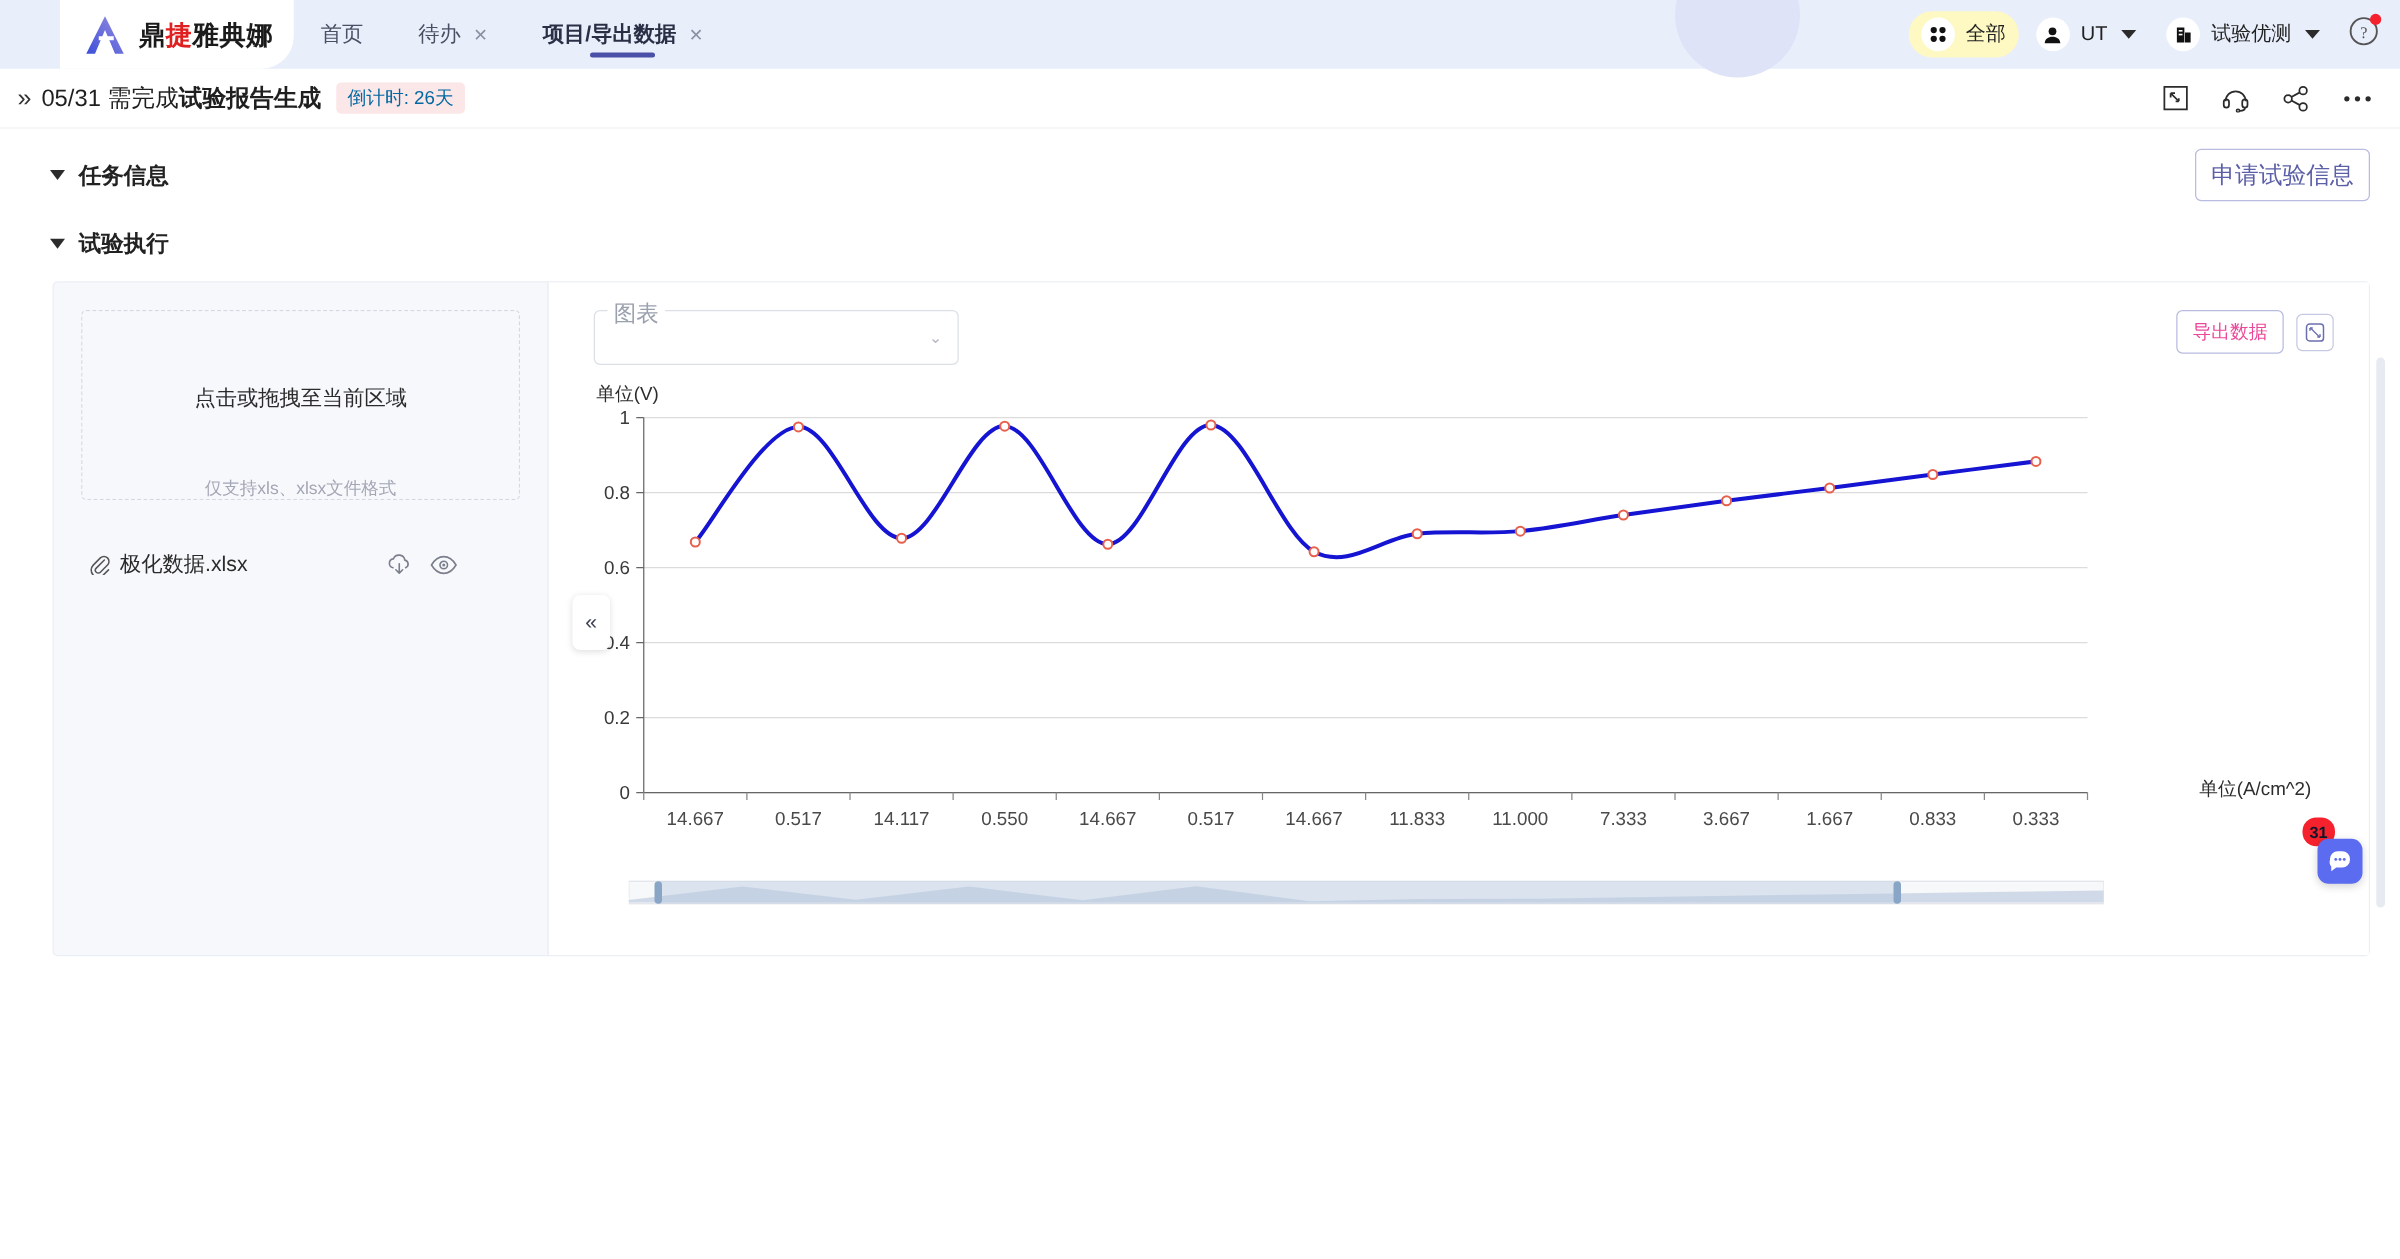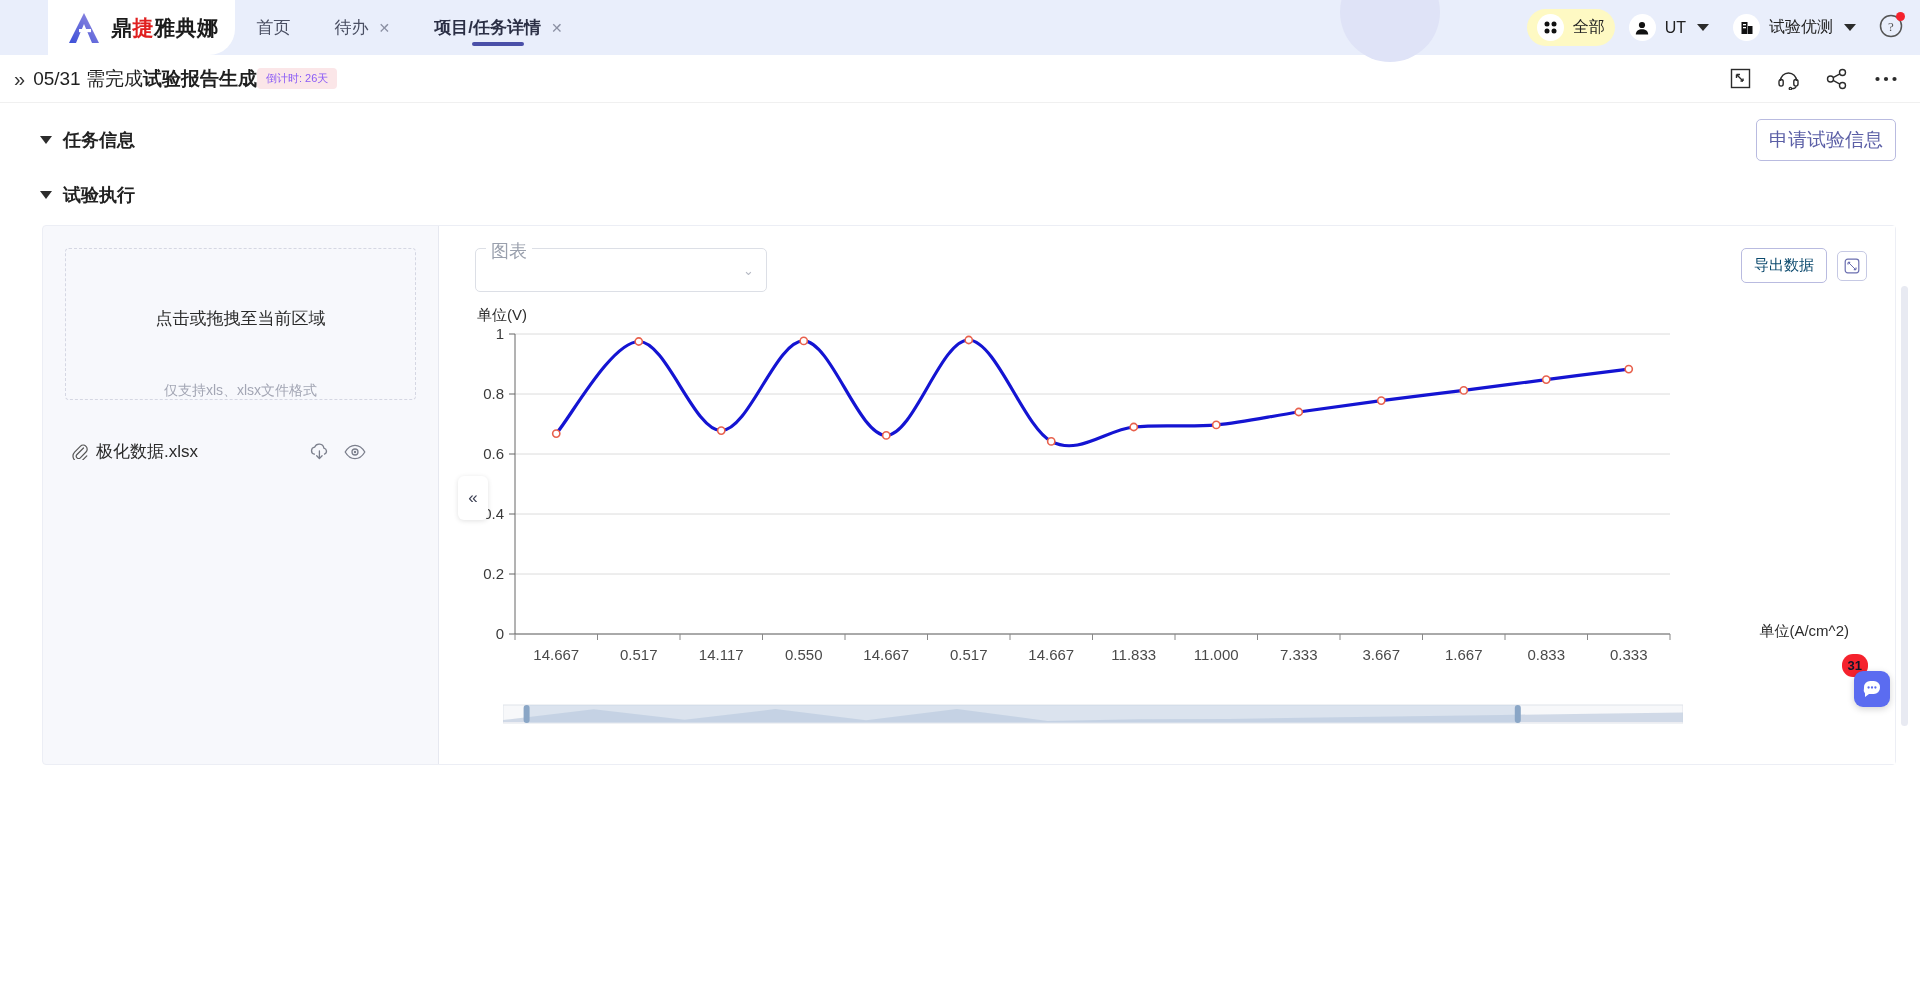--- a/index.html
+++ b/index.html
@@ -62,22 +62,22 @@
   
   .page-head {
     height: 48px; display: flex; align-items: center;
     padding: 0 22px 0 14px; background: #fff;
     border-bottom: 1px solid #f0f0f0;
   }
   .chev-right { font-size: 20px; color: #333; margin-right: 8px; line-height: 1; }
   .page-title { font-size: 19px; color: #1f1f1f; white-space: nowrap; }
   .page-title b { font-weight: 700; }
   .countdown {
-    margin-left: 0; background: #fbe6e8; color: #8b5cf6;
-    font-size: 11px; padding: 3px 9px; border-radius: 4px; white-space: nowrap;
+    margin-left: 12px; background: #fbe6e8; color: #0369a1;
+    font-size: 15px; padding: 3px 9px; border-radius: 4px; white-space: nowrap;
   }
   .head-icons { margin-left: auto; display: flex; align-items: center; gap: 26px; }
   .hicon { cursor: pointer; display: flex; align-items: center; }
 
   
   .body-area { padding: 0 0 0 0; background: #fff; }
   .section-row { display: flex; align-items: center; padding: 16px 24px 0 40px; }
   .section-title { font-size: 18px; font-weight: 700; color: #222; display: flex; align-items: center; }
   .tri-down { width: 0; height: 0; border-left: 6px solid transparent; border-right: 6px solid transparent;
     border-top: 8px solid #2c2c2c; margin-right: 11px; }
@@ -122,21 +122,21 @@
     position: relative; display: flex; align-items: center; padding: 0 12px; cursor: pointer;
     background: #fff;
   }
   .select-label {
     position: absolute; top: -10px; left: 10px; background: #fff; padding: 0 5px;
     font-size: 18px; color: #9aa0ad;
   }
   .sel-caret { margin-left: auto; color: #b6bac4; font-size: 13px; }
   .right-tools { margin-left: auto; display: flex; align-items: center; gap: 10px; }
   .export-btn {
-    border: 1px solid #b9bbe0; color: #0c4a6e; background: #fff; border-radius: 5px;
+    border: 1px solid #b9bbe0; color: #ec4899; background: #fff; border-radius: 5px;
     font-size: 15px; padding: 7px 12px; cursor: pointer; white-space: nowrap;
     font-family: "Liberation Sans", sans-serif;
     text-align: center;
   }
   .expand-btn {
     width: 30px; height: 30px; border: 1px solid #c6c9e4; border-radius: 5px;
     display: flex; align-items: center; justify-content: center; cursor: pointer; background: #fff;
   }
 
   .chart-area { position: relative; margin-top: 12px; }
@@ -186,21 +186,21 @@
 
   <div class="tabs">
     <div class="tab">
       <span>首页</span>
     </div>
     <div class="tab">
       <span>待办</span>
       <span class="tab-close">✕</span>
     </div>
     <div class="tab active">
-      <span>项目/任务详情</span>
+      <span>项目/导出数据</span>
       <span class="tab-close">✕</span>
     </div>
   </div>
 
   <div class="topbar-right">
     <div class="tr-item highlight">
       <span class="tr-circle">
         <svg width="15" height="15" viewBox="0 0 15 15">
           <circle cx="4" cy="4" r="2.5" fill="#111"></circle>
             <circle cx="11" cy="4" r="2.5" fill="#111"></circle>

